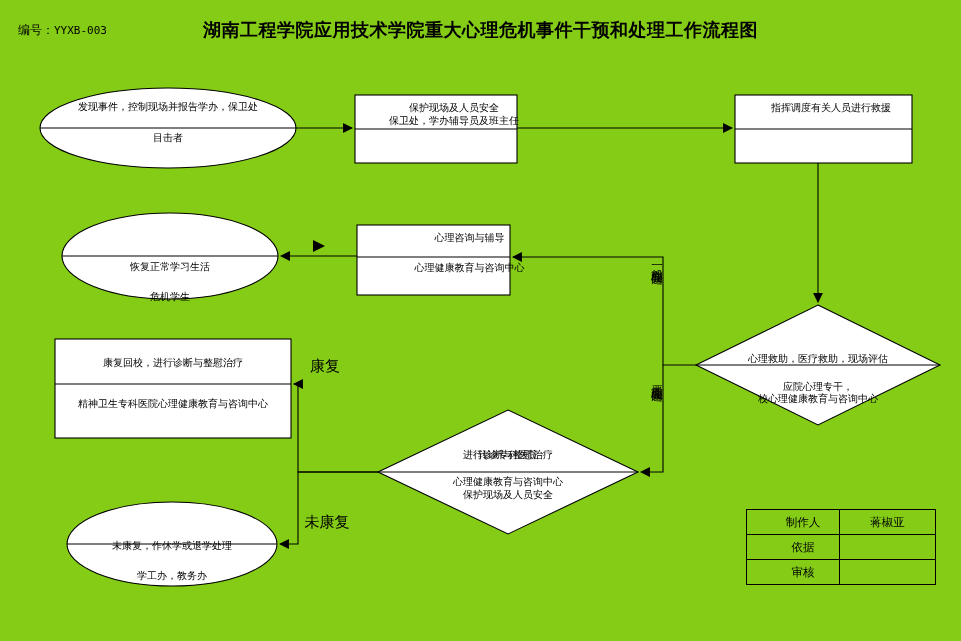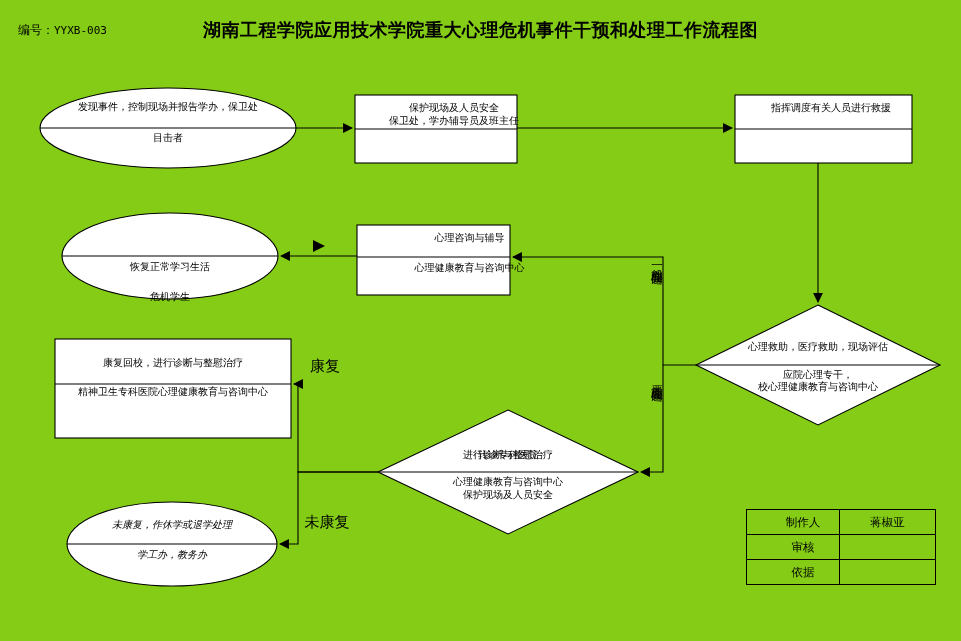--- a/index.html
+++ b/index.html
@@ -178,63 +178,63 @@
   <div class="lbl node-text" style="left:62px; top:231px; width:216px;margin-top:30px;">
     <span class="t1">恢复正常学习生活</span>
     <span class="t2" style="margin-top:17px;">危机学生</span>
   </div>
 
   <div class="lbl node-text" style="left:357px; top:232px; width:153px;margin-left:36px;">
     <span class="t1">心理咨询与辅导</span>
     <span class="t2" style="margin-top:17px;">心理健康教育与咨询中心</span>
   </div>
 
-  <div class="lbl node-text" style="left:690px; top:341px; width:256px;">
+  <div class="lbl node-text" style="left:690px; top:353px; width:256px;">
     <span class="t1">心理救助，医疗救助，现场评估</span>
     <span class="t2" style="margin-top:15px;">应院心理专干，</span>
     <span class="t3">校心理健康教育与咨询中心</span>
   </div>
 
   <div class="lbl node-text" style="left:55px; top:357px; width:236px;">
     <span class="t1">康复回校，进行诊断与整慰治疗</span>
-    <span class="t2" style="margin-top:16px;">精神卫生专科医院心理健康教育与咨询中心</span>
+    <span class="t2" style="margin-top:28px;">精神卫生专科医院心理健康教育与咨询中心</span>
   </div>
 
   <div class="lbl node-text" style="left:378px; top:449px; width:260px;">
     <span class="overlap-wrap">
       <span>进行诊断与整慰治疗</span>
       <span>转诊专科医院</span>
     </span>
     <span class="t2" style="margin-top:13px;">心理健康教育与咨询中心</span>
     <span class="t3">保护现场及人员安全</span>
   </div>
 
-  <div class="lbl node-text" style="left:67px; top:519px; width:210px;font-style:italic;">
+  <div class="lbl node-text" style="left:67px; top:540px; width:210px;">
     <span class="t1">未康复，作休学或退学处理</span>
     <span class="t2" style="margin-top:17px;">学工办，教务办</span>
   </div>
 
   <div class="vert" style="left:651px; top:259px;">一般心理问题</div>
 
   <div class="vert" style="left:651px; top:376px;">严重心理问题</div>
 
   <div class="lbl edge-label" style="left:303px; top:357px; width:44px;">康复</div>
 
   <div class="lbl edge-label" style="left:299px; top:513px; width:56px;">未康复</div>
 
   <table class="signoff">
     <tbody>
       <tr>
         <td class="k">制作人</td>
         <td>蒋椒亚</td>
       </tr>
       <tr>
-        <td class="k">审核</td>
+        <td class="k">依据</td>
         <td></td>
       </tr>
       <tr>
-        <td class="k">依据</td>
+        <td class="k">审核</td>
         <td></td>
       </tr>
     </tbody>
   </table>
 
 </div>
 
 </body></html>

